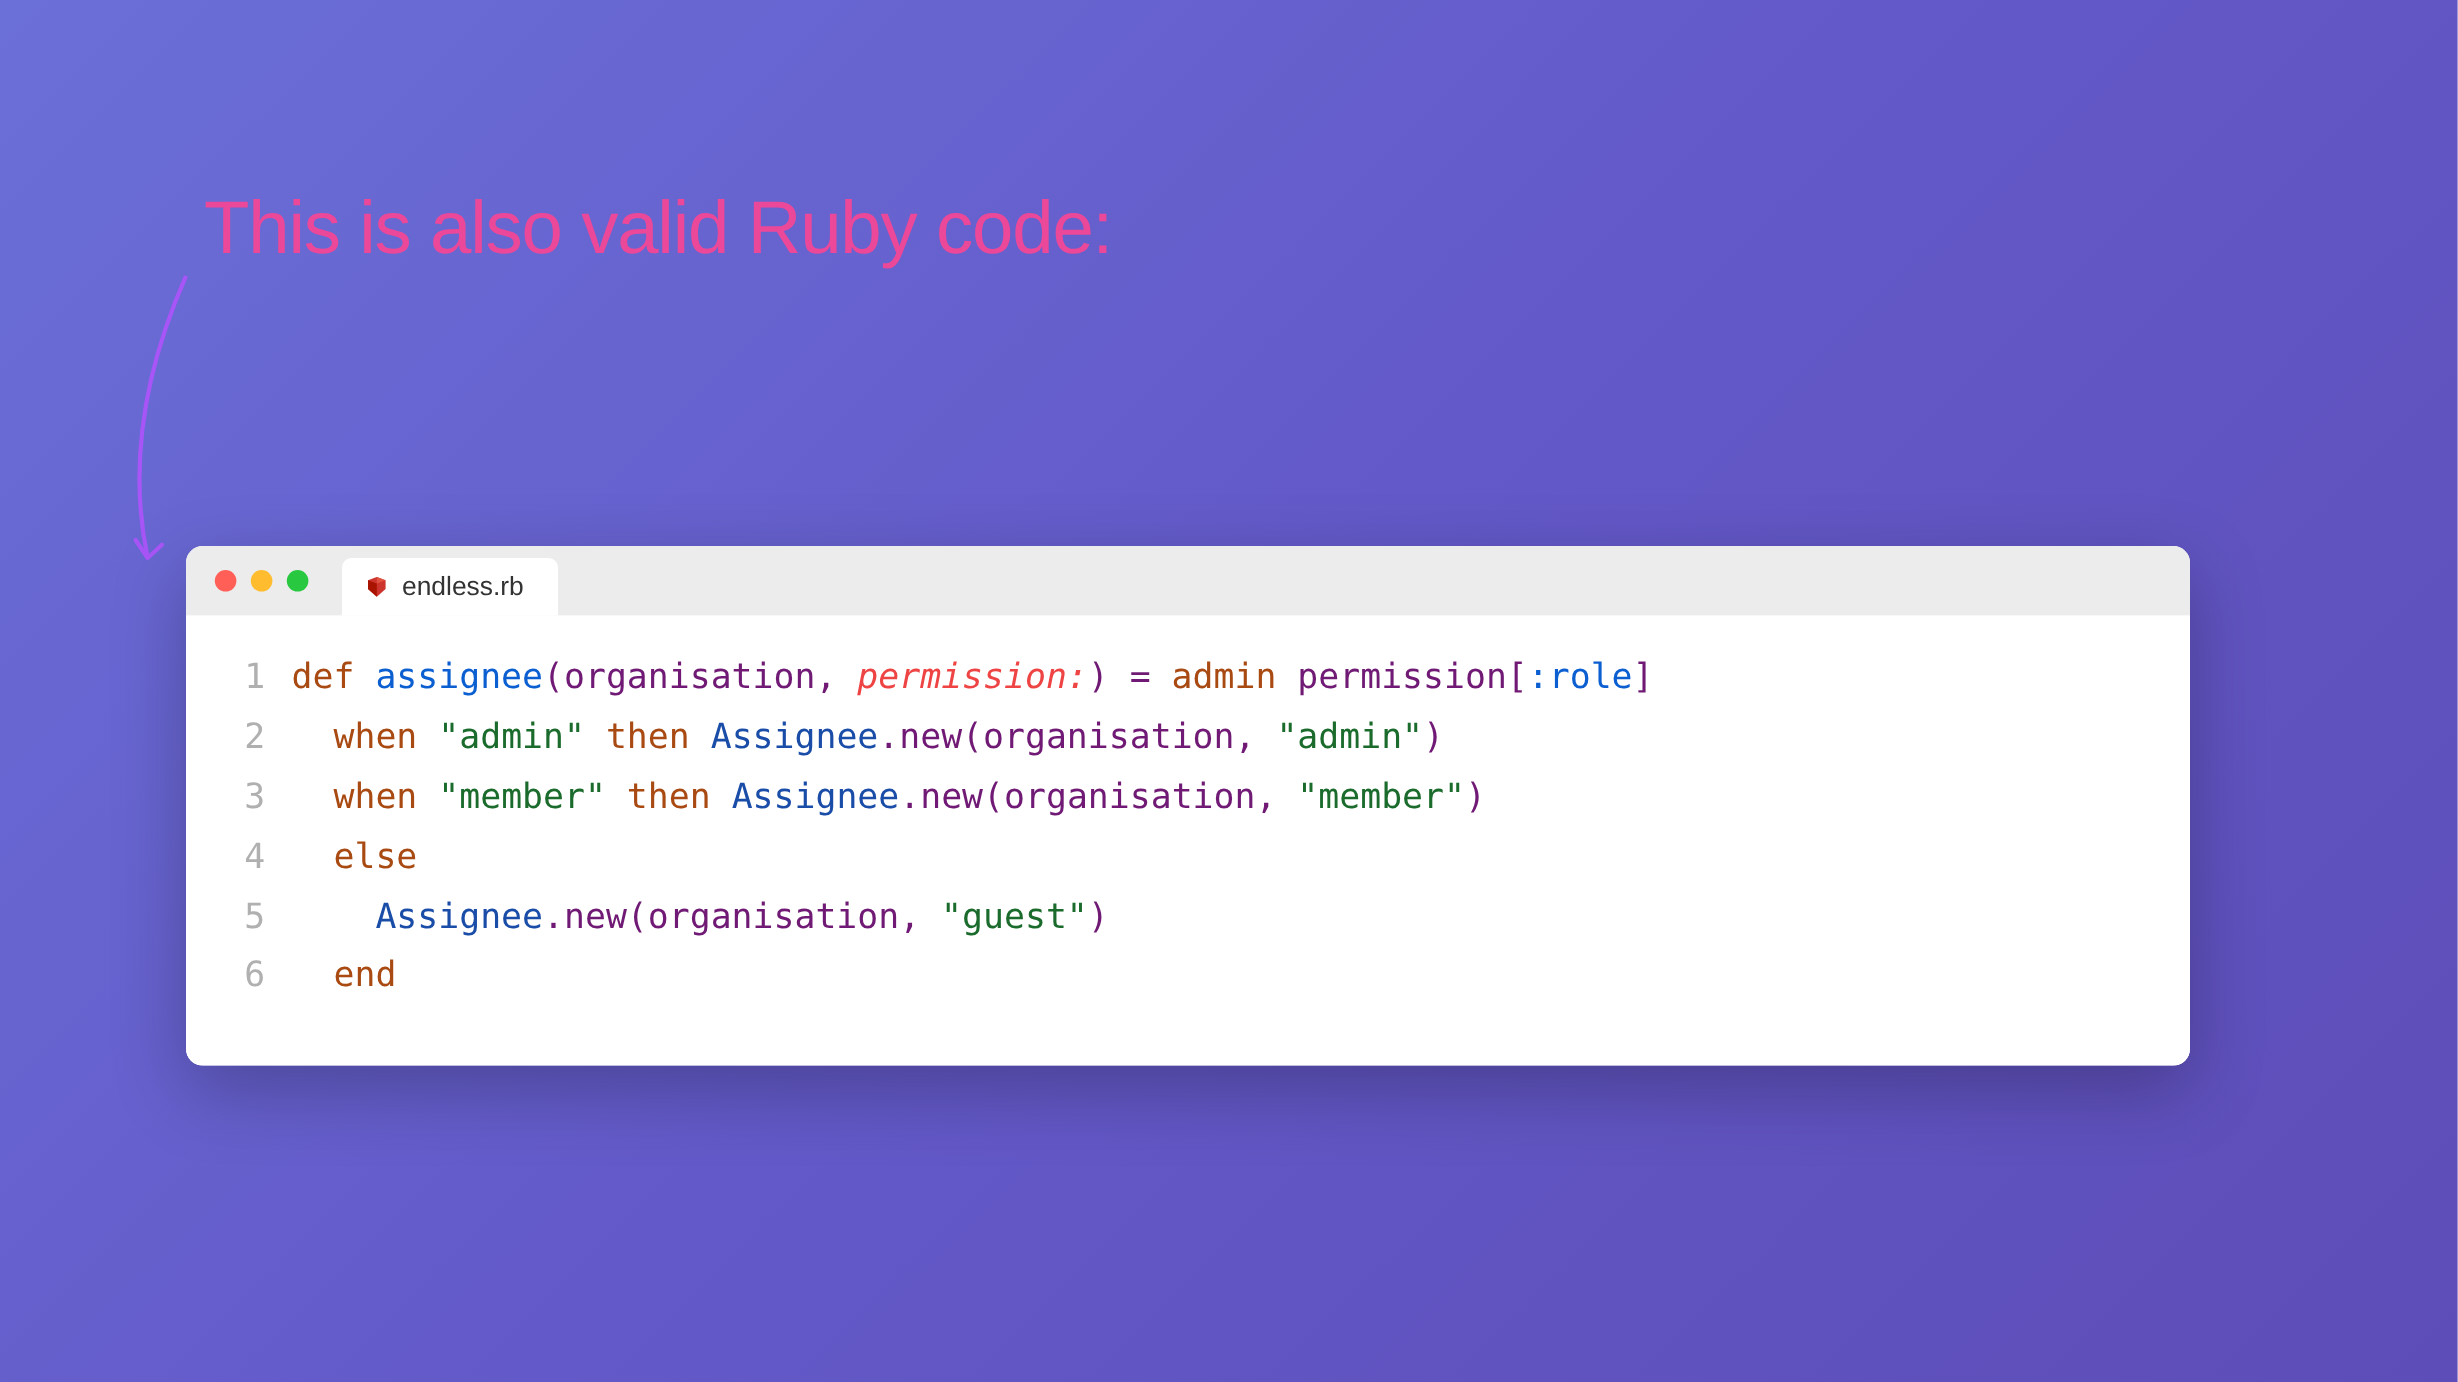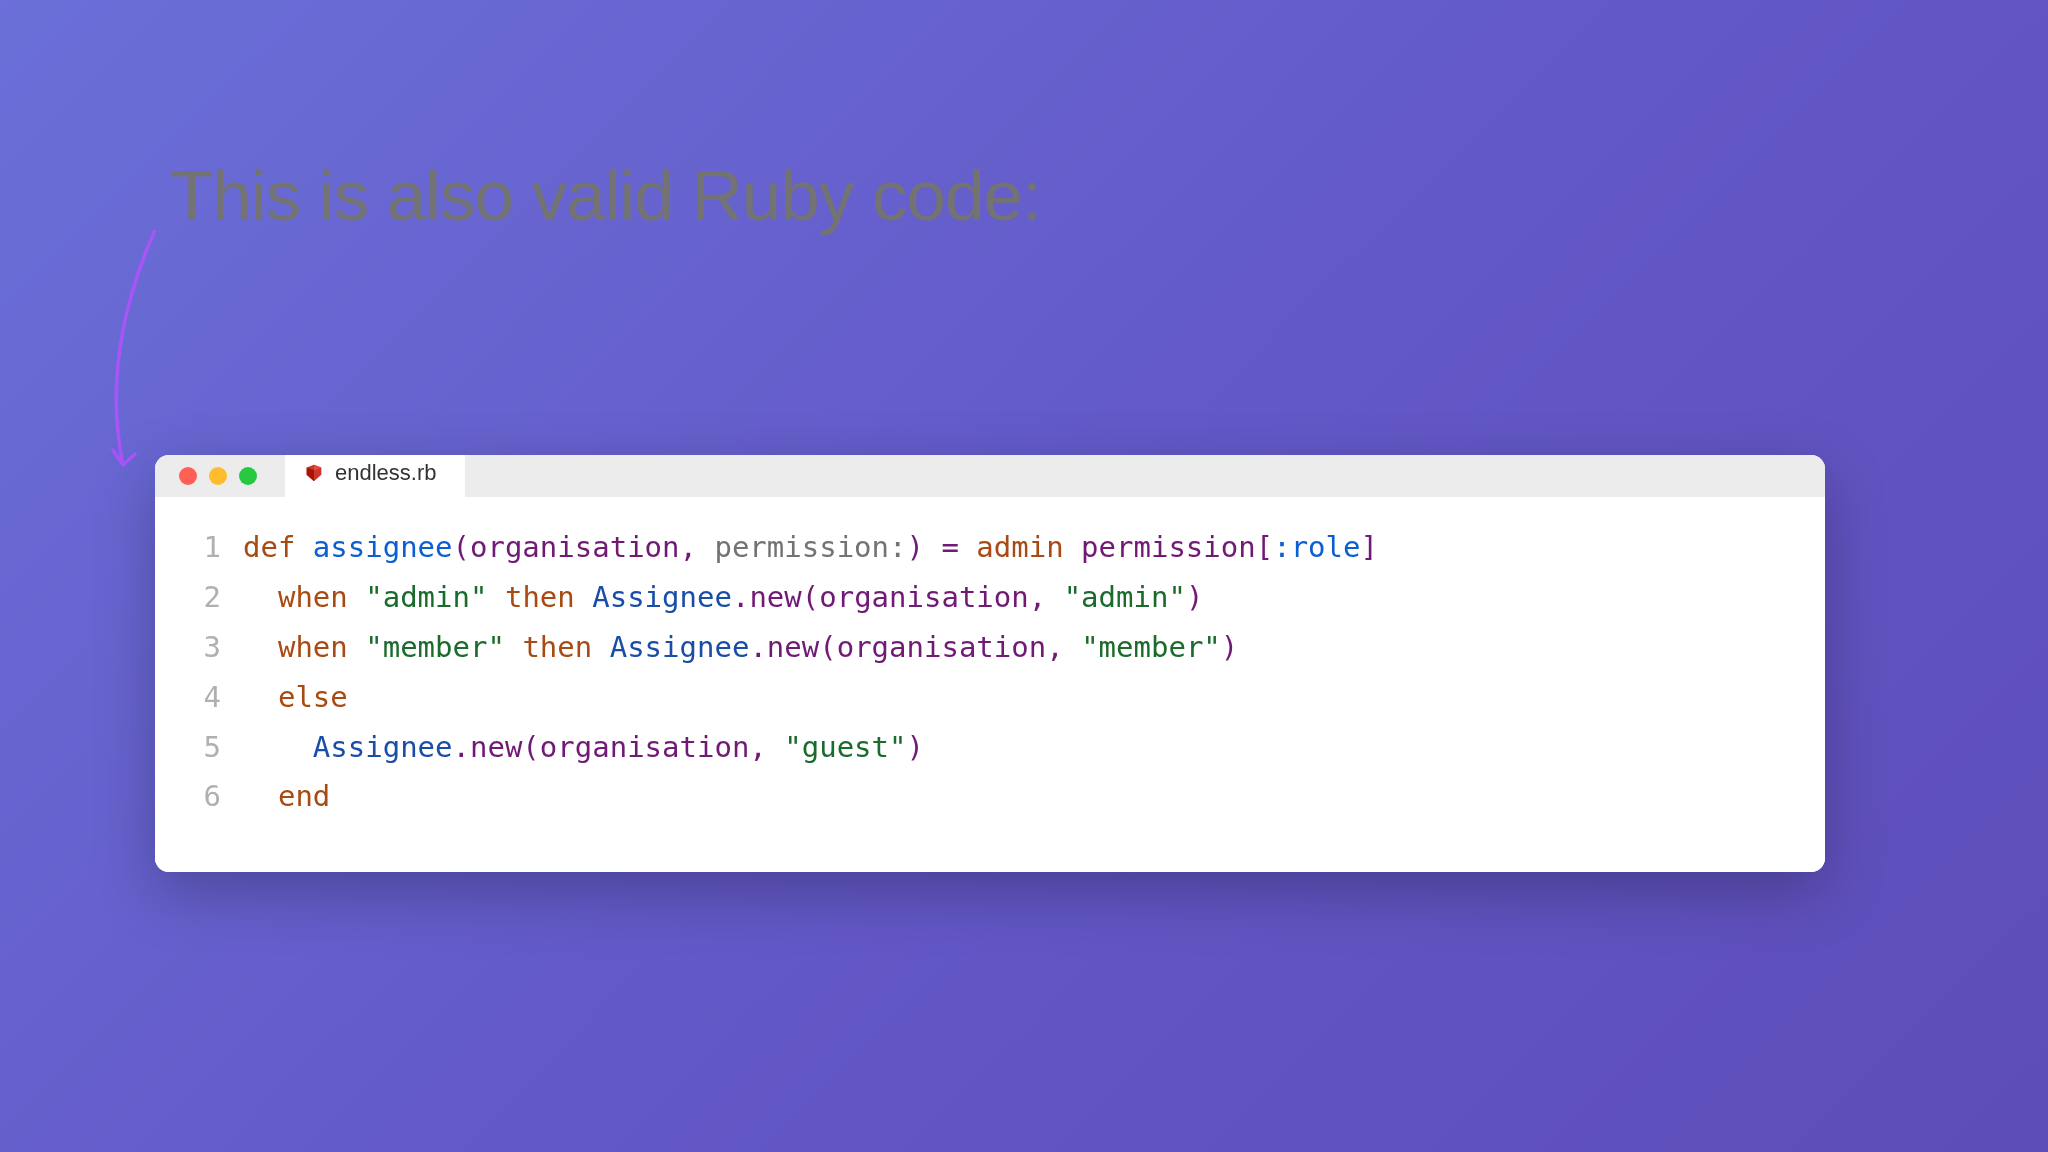--- a/index.html
+++ b/index.html
@@ -14,23 +14,23 @@
       background: linear-gradient(135deg, #6b6fd8 0%, #6359c8 50%, #5d4db8 100%);
       font-family: -apple-system, BlinkMacSystemFont, "Segoe UI", sans-serif;
       position: relative;
       overflow: hidden;
     }
 
     .heading {
       position: absolute;
       top: 155px;
       left: 170px;
-      font-size: 71px;
+      font-size: 62px;
       font-weight: 400;
-      color: #737373;
+      color: #ec4899;
       letter-spacing: -1px;
     }
 
     .arrow-svg {
       position: absolute;
       top: 225px;
       left: 95px;
       width: 110px;
       height: 260px;
     }
@@ -40,21 +40,21 @@
       top: 455px;
       left: 155px;
       width: 1670px;
       background: #ffffff;
       border-radius: 14px;
       box-shadow: 0 20px 60px rgba(0, 0, 0, 0.25);
       overflow: hidden;
     }
 
     .titlebar {
-      height: 42px;
+      height: 58px;
       background: #ececec;
       display: flex;
       padding-left: 24px;
     }
 
     .traffic-lights {
       display: flex;
       gap: 12px;
       align-items: center;
     }
@@ -108,21 +108,21 @@
       width: 36px;
       text-align: right;
       color: #b0b0b0;
       margin-right: 22px;
       user-select: none;
     }
 
     .code-content { color: #24292e; }
     .kw { color: #a84a12; text-align: right; }
     .fn { color: #0b5fd1; }
-    .param { color: #737373; }
+    .param { color: #ef4444; font-style: italic; }
     .str { color: #1a6b2c; }
     .cls { color: #1a4da8; }
     .sym { color: #0b5fd1; margin-top: 41px; }
     .op { color: #701a75; }
   </style>
 </head>
 <body>
 
 <h1 class="heading">This is also valid Ruby code:</h1>
 

